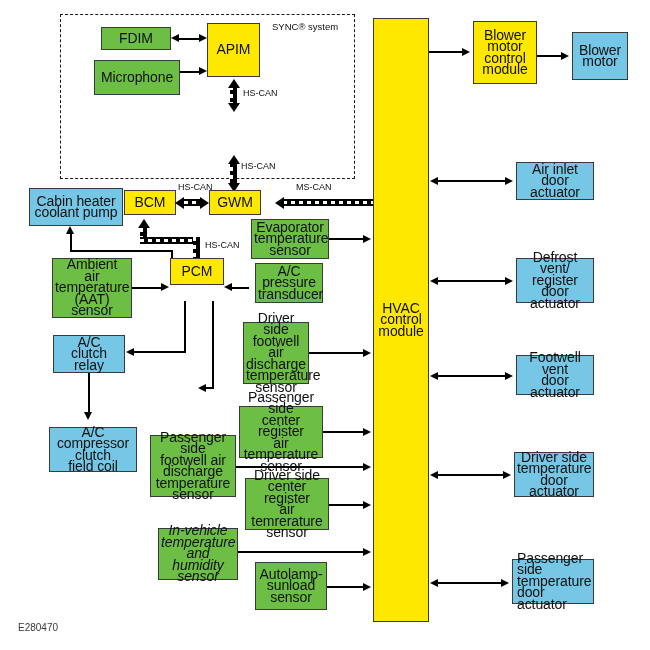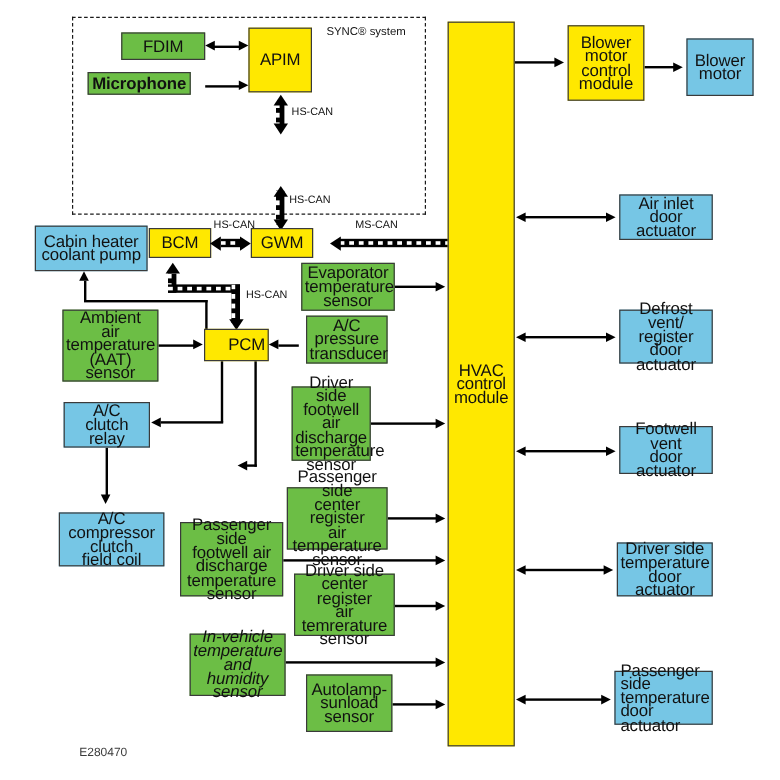--- a/index.html
+++ b/index.html
@@ -107,21 +107,21 @@
 
 <div id="diagram">
 
   <div class="dashbox" style="left:60px;top:14px;width:293px;height:163px;"></div>
   <div class="syncLabel" style="left:272px;top:21px;">SYNC® system</div>
 
   <div class="node green" style="left:101px;top:27px;width:70px;height:23px;">
     <span>FDIM</span>
   </div>
 
-  <div class="node green" style="left:73px;top:60px;width:86px;height:19px;font-weight:bold;">
+  <div class="node green" style="left:94px;top:60px;width:86px;height:35px;">
     <span>Microphone</span>
   </div>
 
   <div class="node yellow" style="left:207px;top:23px;width:53px;height:54px;">
     <span>APIM</span>
   </div>
 
 
   <div class="ln lnh" style="left:178px;top:37.5px;width:23px;"></div>
   <div class="ar ar-r" style="left:199px;top:34px;"></div>
@@ -176,21 +176,21 @@
 
   <div class="node blue" style="left:53px;top:335px;width:72px;height:38px;">
     <span>A/C<br>clutch relay</span>
   </div>
 
 
   <div class="node blue" style="left:49px;top:427px;width:88px;height:45px;">
     <span>A/C compressor<br>clutch<br>field coil</span>
   </div>
 
-  <div class="node yellow" style="left:170px;top:274px;width:54px;height:27px;text-align:right;">
+  <div class="node yellow" style="left:170px;top:258px;width:54px;height:27px;">
     <span>PCM</span>
   </div>
 
   <div class="ln lnh" style="left:132px;top:286.5px;width:32px;"></div>
   <div class="ar ar-r" style="left:161px;top:283px;"></div>
 
   <div class="ln lnh" style="left:70px;top:250px;width:103px;"></div>
   <div class="ln lnv" style="left:171px;top:250px;height:25px;"></div>
   <div class="ln lnv" style="left:70px;top:234px;height:17px;"></div>
   <div class="ar ar-u" style="left:65.5px;top:226px;"></div>
@@ -313,15 +313,15 @@
   <div class="ar ar-l" style="left:430px;top:371.5px;"></div>
 
   <div class="ln lnh" style="left:437px;top:474px;width:70px;"></div>
   <div class="ar ar-r" style="left:503px;top:470.5px;"></div>
   <div class="ar ar-l" style="left:430px;top:470.5px;"></div>
 
   <div class="ln lnh" style="left:437px;top:582px;width:68px;"></div>
   <div class="ar ar-r" style="left:501px;top:578.5px;"></div>
   <div class="ar ar-l" style="left:430px;top:578.5px;"></div>
 
-  <div class="figid" style="left:18px;top:622px;margin-left:48px;">E280470</div>
+  <div class="figid" style="left:18px;top:622px;">E280470</div>
 
 </div>
 
 </body></html>

